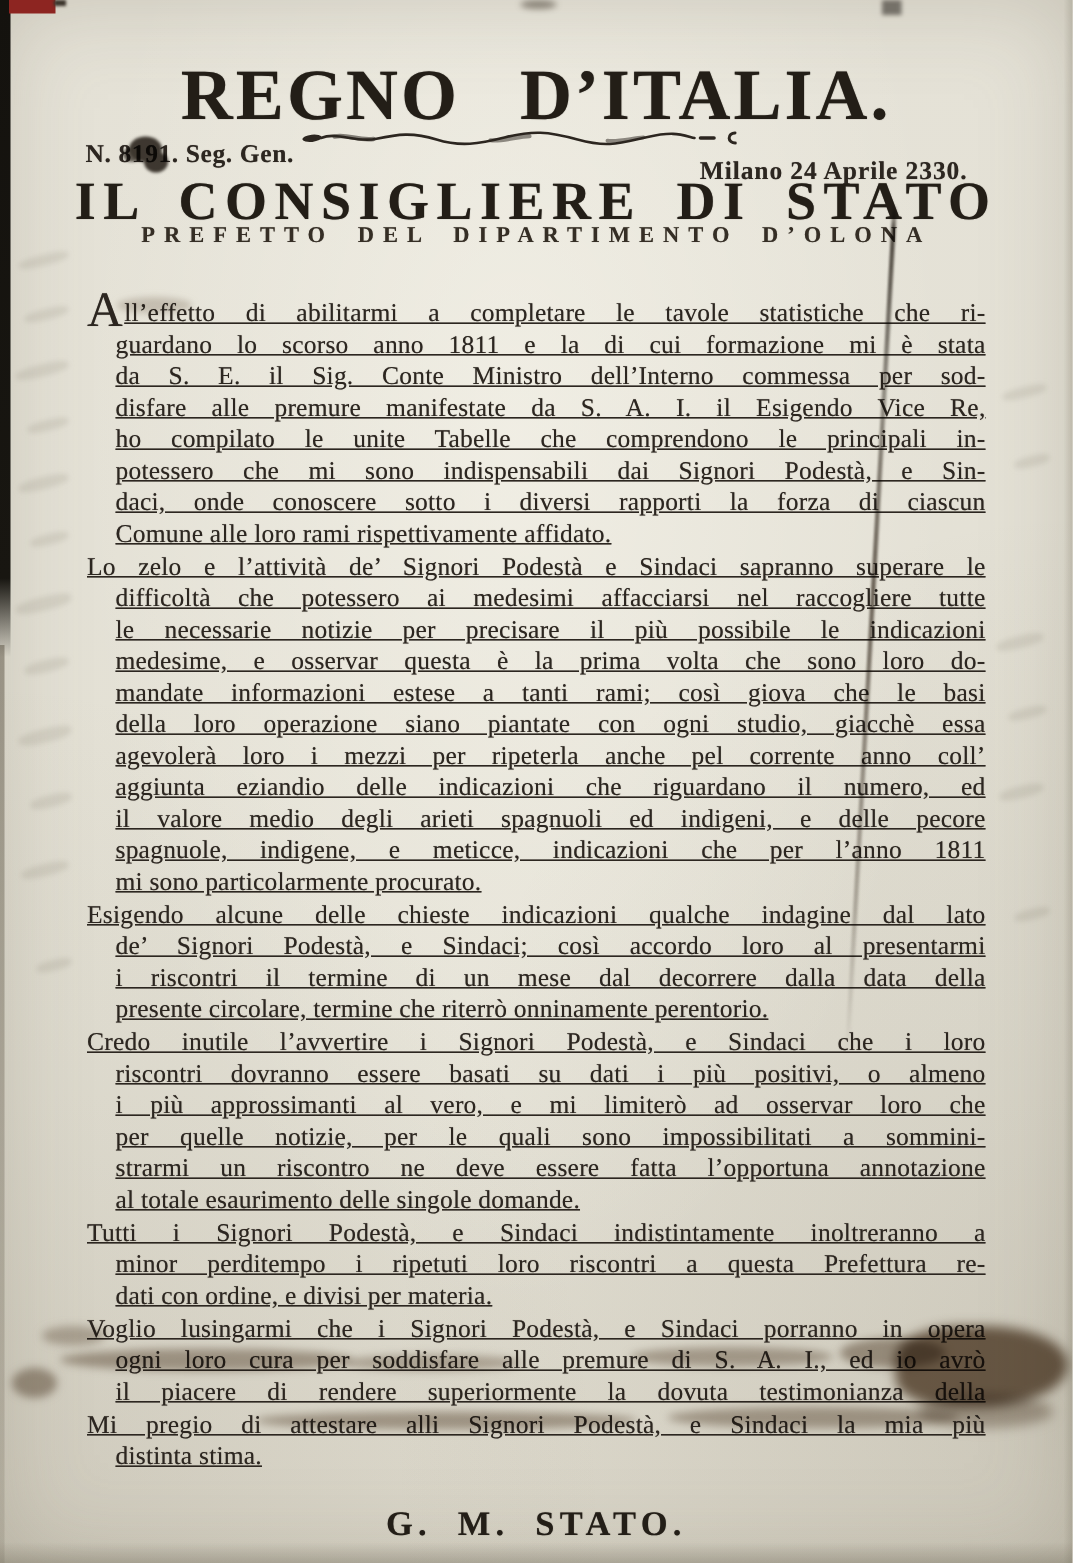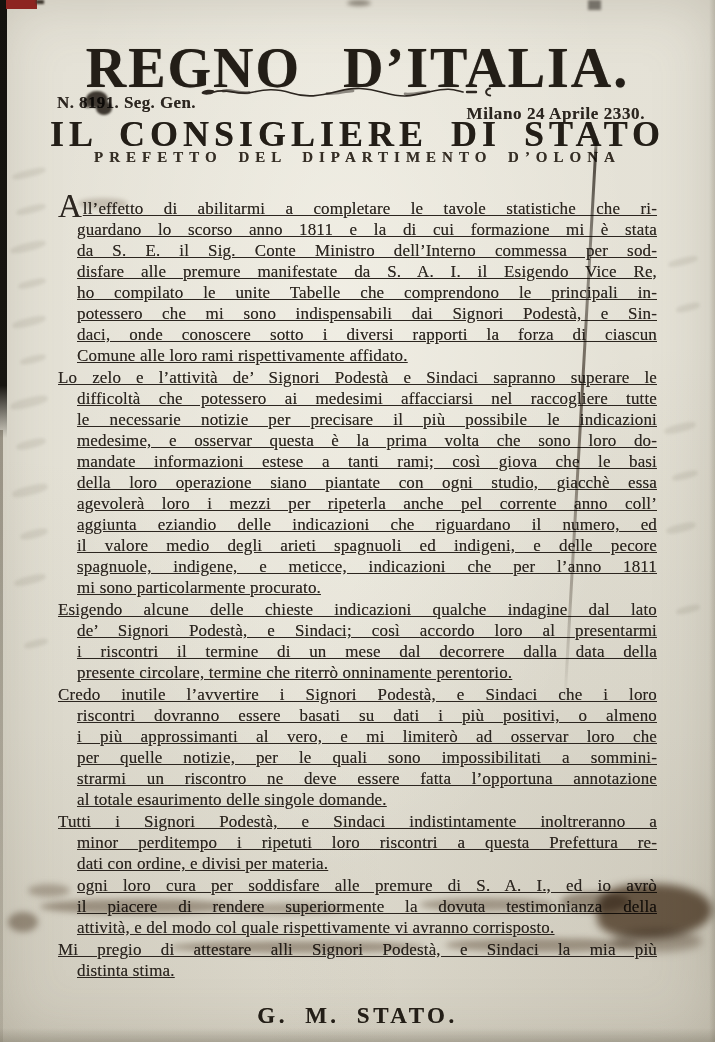--- a/index.html
+++ b/index.html
@@ -14,21 +14,21 @@
       radial-gradient(ellipse at 48% 28%, rgba(255,253,245,.45) 0%, rgba(255,253,245,0) 55%),
       radial-gradient(ellipse at 100% 90%, rgba(120,112,92,.18) 0%, rgba(120,112,92,0) 45%),
       radial-gradient(ellipse at 0% 100%, rgba(120,112,92,.15) 0%, rgba(120,112,92,0) 40%),
       linear-gradient(to bottom, var(--paper,#e5e2d7) 0%, #e3e0d4 70%, #dcd8cb 100%);
     box-shadow:inset 0 0 60px rgba(110,102,84,.25);
     color:var(--ink,#2c2620);
   }
   
   .title{
     position:absolute;top:40px;left:0;right:0;text-align:center;
-    font-size:56px;line-height:1;font-weight:700;
+    font-size:48px;line-height:1;font-weight:700;
     letter-spacing:2px;word-spacing:26px;color:var(--heading-ink,#231e17);
     text-shadow:0 0 .7px rgba(35,30,23,.6);
   }
   .flourish{position:absolute;top:84px;left:50%;transform:translateX(-53%);}
   .meta-ref{
     position:absolute;left:57px;top:93px;font-size:17px;font-weight:700;
     letter-spacing:.4px;text-shadow:0 0 .5px rgba(35,30,23,.5);
   }
   .meta-date{
     position:absolute;right:70px;top:104px;font-size:17px;font-weight:700;
@@ -159,23 +159,23 @@
         <div class="line">per quelle notizie, per le quali sono impossibilitati a sommini-</div>
         <div class="line">strarmi un riscontro ne deve essere fatta l’opportuna annotazione</div>
         <div class="line last">al totale esaurimento delle singole domande.</div>
       </div>
       <div class="para">
         <div class="line first">Tutti i Signori Podestà, e Sindaci indistintamente inoltreranno a</div>
         <div class="line">minor perditempo i ripetuti loro riscontri a questa Prefettura re-</div>
         <div class="line last">dati con ordine, e divisi per materia.</div>
       </div>
       <div class="para">
+        <div class="line first">Voglio lusingarmi che i Signori Podestà, e Sindaci porranno in opera</div>
         <div class="line">ogni loro cura per soddisfare alle premure di S. A. I., ed io avrò</div>
         <div class="line">il piacere di rendere superiormente la dovuta testimonianza della</div>
-        <div class="line last">attività, e del modo col quale rispettivamente vi avranno corrisposto.</div>
       </div>
       <div class="para">
         <div class="line first">Mi pregio di attestare alli Signori Podestà, e Sindaci la mia più</div>
         <div class="line last">distinta stima.</div>
       </div>
     </div>
 
   <div class="signature">G. M. STATO.</div>
 
   <div class="artifact edge-left"></div>

